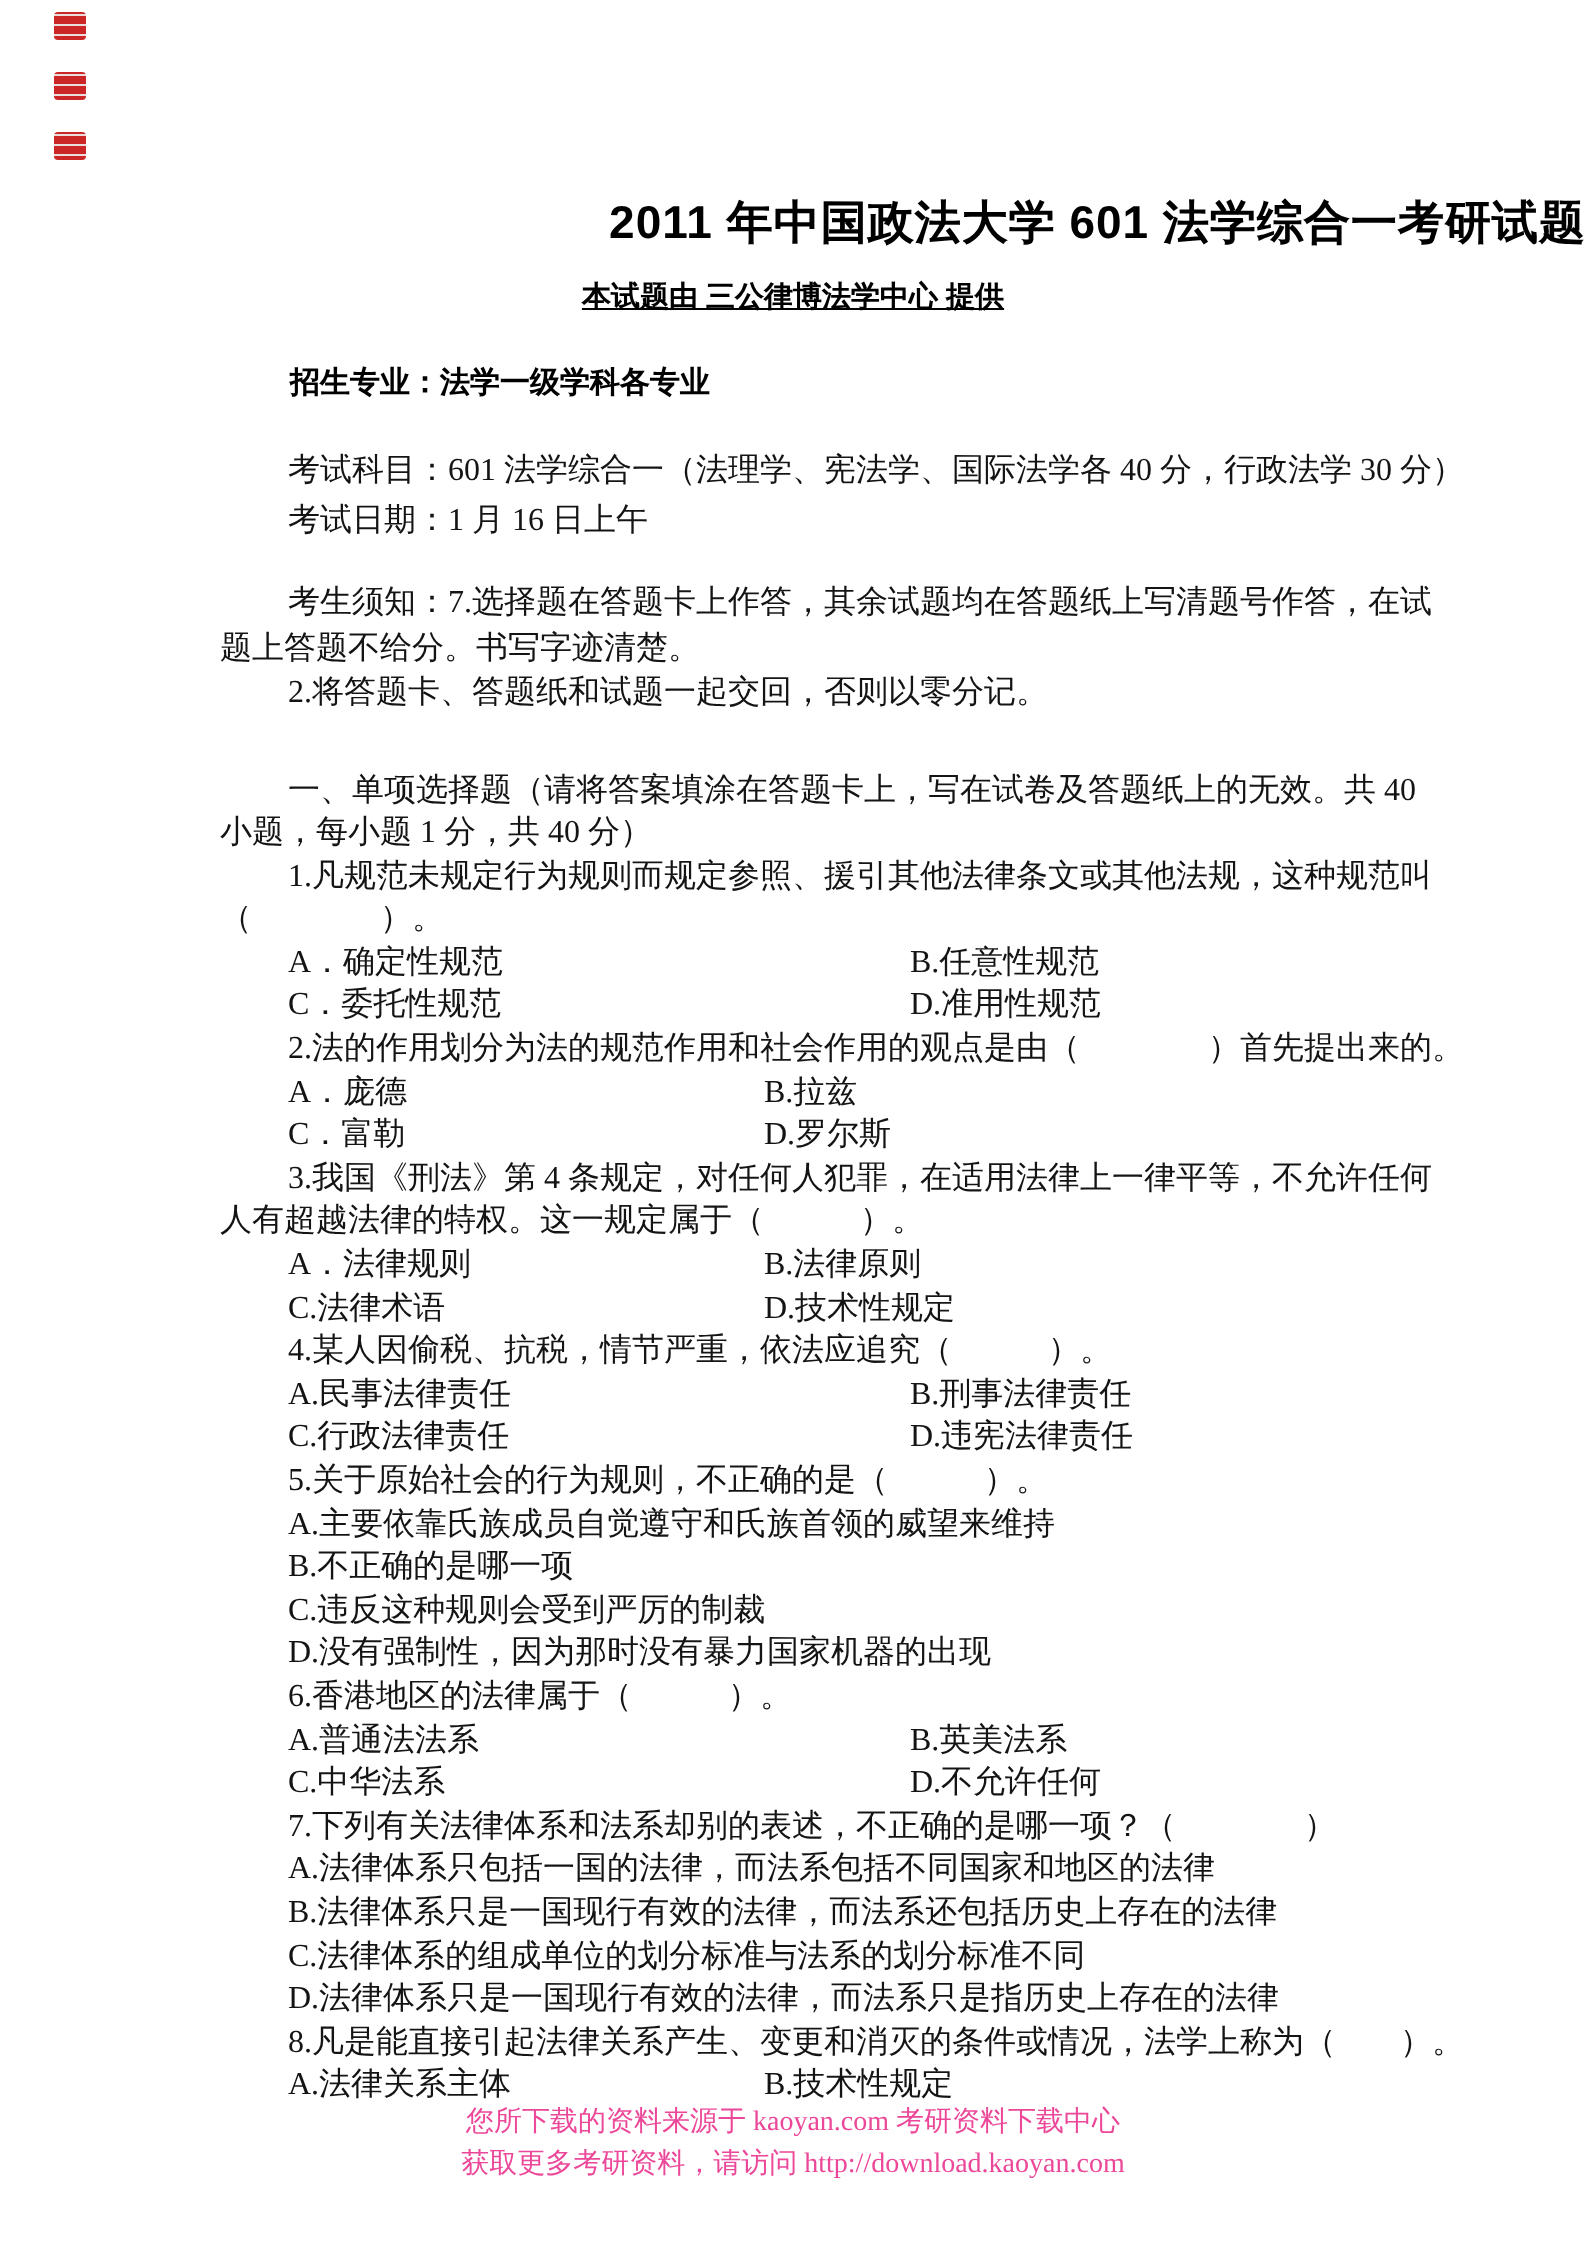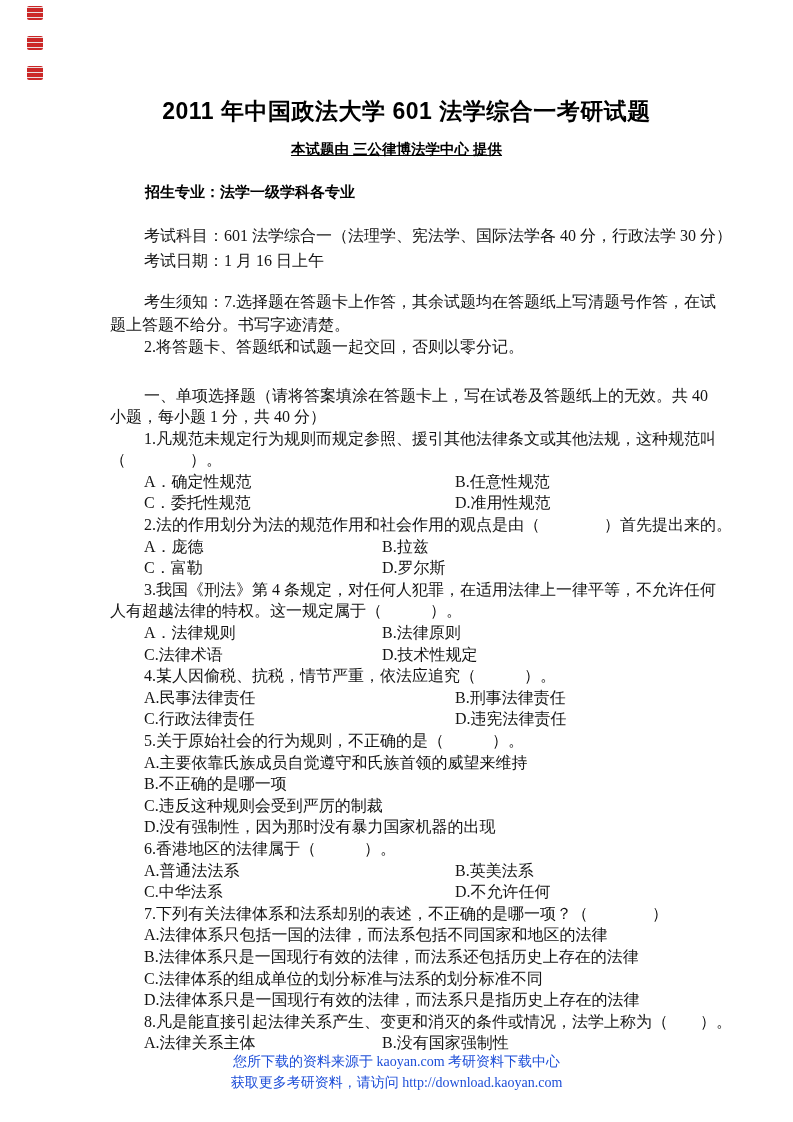--- a/index.html
+++ b/index.html
@@ -15,21 +15,21 @@
   .wm{
     position:absolute;left:27px;width:16px;height:14px;
     border-radius:2px;
     background:repeating-linear-gradient(0deg,#c71414 0 2px,#e8dada 2px 3px,#c71414 3px 5px);
     opacity:.92;
   }
   .wm1{top:6px}.wm2{top:36px}.wm3{top:66px}
 
   .title{
     padding-top:96px;margin:0;
-    text-align:center;
+    text-align:right;
     font-family:"Liberation Sans","DejaVu Sans",sans-serif;
     font-weight:700;font-size:23px;line-height:30px;color:#000;
     letter-spacing:.5px;
     padding-left:20px;
   }
   .subtitle{
     margin-top:13px;
     text-align:center;
     font-family:"Liberation Sans","DejaVu Sans",sans-serif;
     font-weight:700;font-size:14.5px;line-height:20px;color:#000;text-decoration:underline;
@@ -60,21 +60,21 @@
     height:21.6px;line-height:21.6px;
     white-space:nowrap;
   }
   .row.ind{padding-left:34px;}
   .opt-b{position:absolute;top:0;}
   .opt-b.bw{left:345px;}
   .opt-b.bn{left:272px;}
   .footer{
     position:absolute;top:1051px;left:0;width:100%;
     text-align:center;
-    font-size:14px;line-height:21px;color:#1d4ed8;
+    font-size:14px;line-height:21px;color:#ec4899;
   }
 </style>
 </head>
 <body>
 
 <div class="page">
 
   <div class="wm wm1"></div>
   <div class="wm wm2"></div>
   <div class="wm wm3"></div>
@@ -120,21 +120,21 @@
       <div class="row ind">D.没有强制性，因为那时没有暴力国家机器的出现</div>
       <div class="row ind">6.香港地区的法律属于（　　　）。</div>
       <div class="row ind"><span>A.普通法法系</span><span class="opt-b bw">B.英美法系</span></div>
       <div class="row ind"><span>C.中华法系</span><span class="opt-b bw">D.不允许任何</span></div>
       <div class="row ind">7.下列有关法律体系和法系却别的表述，不正确的是哪一项？（　　　　）</div>
       <div class="row ind">A.法律体系只包括一国的法律，而法系包括不同国家和地区的法律</div>
       <div class="row ind">B.法律体系只是一国现行有效的法律，而法系还包括历史上存在的法律</div>
       <div class="row ind">C.法律体系的组成单位的划分标准与法系的划分标准不同</div>
       <div class="row ind">D.法律体系只是一国现行有效的法律，而法系只是指历史上存在的法律</div>
       <div class="row ind">8.凡是能直接引起法律关系产生、变更和消灭的条件或情况，法学上称为（　　）。</div>
-      <div class="row ind"><span>A.法律关系主体</span><span class="opt-b bn">B.没有国家强制性</span></div>
+      <div class="row ind"><span>A.法律关系主体</span><span class="opt-b bn">B.技术性规定</span></div>
     </div>
 
   <div class="footer">
     <div>您所下载的资料来源于 kaoyan.com 考研资料下载中心</div>
     <div>获取更多考研资料，请访问 http://download.kaoyan.com</div>
   </div>
 
 </div>
 
 </body></html>

